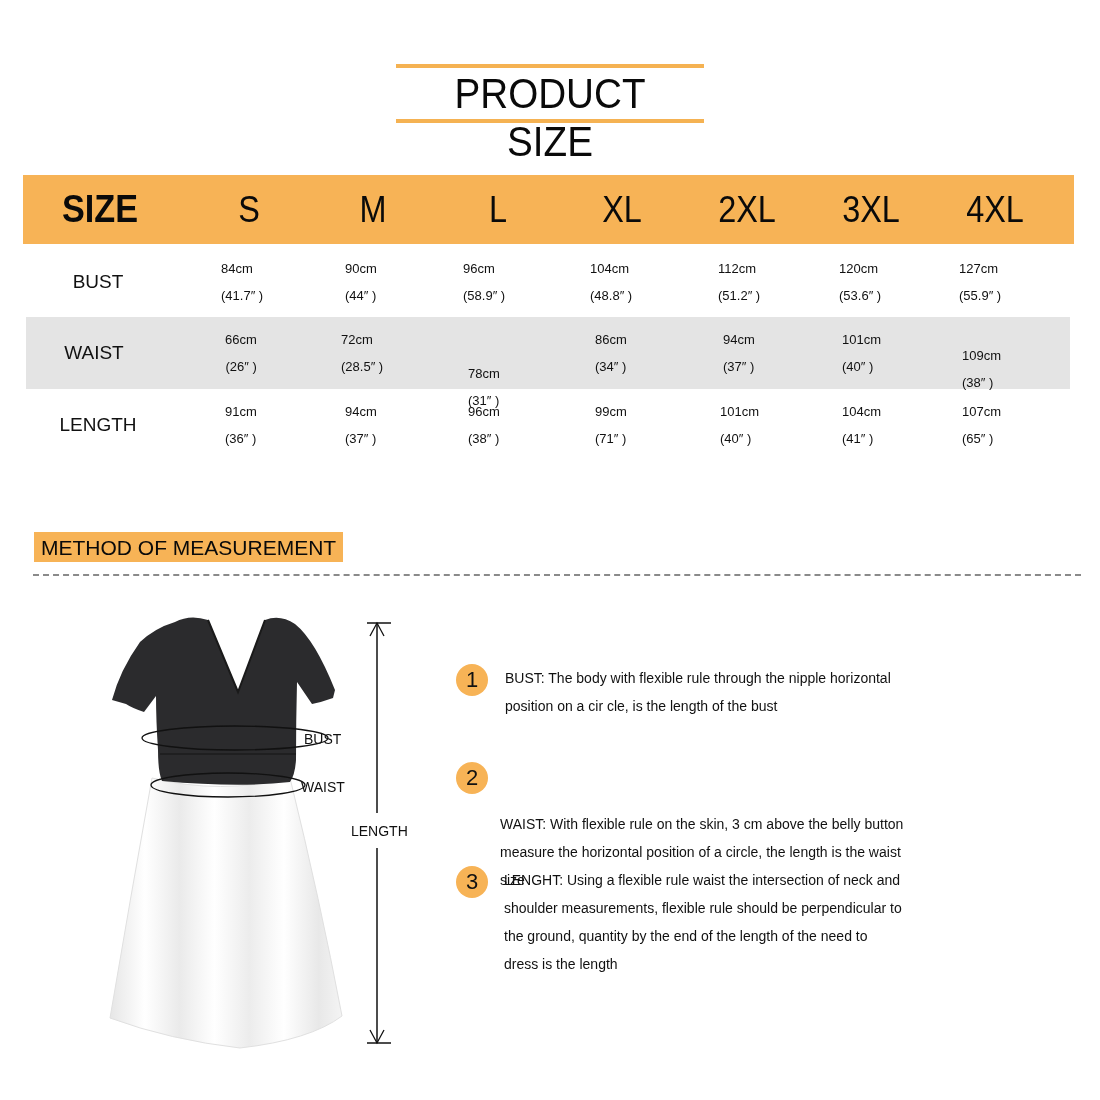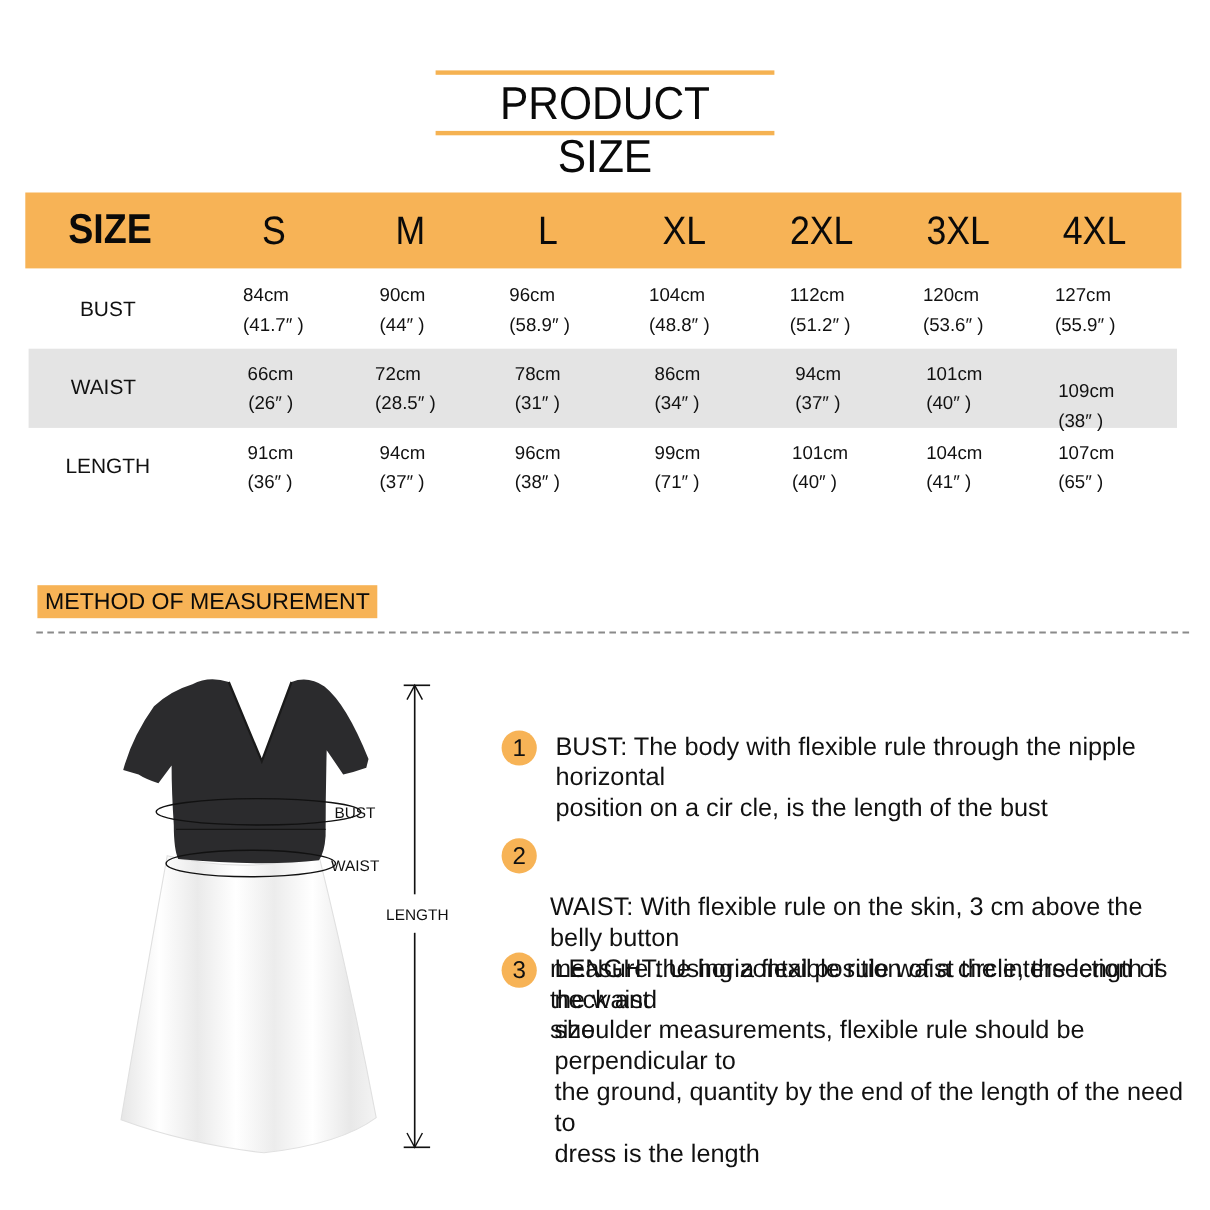--- a/index.html
+++ b/index.html
@@ -14,36 +14,36 @@
   .title-text { position: absolute; left: 0; top: 6px; width: 308px; text-align: center; font-size: 42px; line-height: 48px; letter-spacing: 0px; color: #0a0a0a; transform: scaleX(0.92); }
 
   
   .size-table { position: absolute; left: 23px; top: 175px; width: 1051px; }
   .size-header { position: relative; height: 69px; background: #f7b356; }
   .hcell { position: absolute; top: 0; height: 69px; line-height: 69px; font-size: 36px; text-align: center; color: #0a0a0a; transform: scaleX(0.9); }
   .hcell.label { font-size: 38px; font-weight: bold; }
   .row { position: absolute; left: 3px; width: 1044px; height: 72px; }
   .row.shaded { background: #e4e4e4; }
   .rlabel { position: absolute; top: 0; height: 72px; line-height: 72px; font-size: 19px; text-align: center; color: #111; }
-  .cell { position: absolute; top: 9px; font-size: 17px; line-height: 27px; color: #111; white-space: nowrap; }
+  .cell { position: absolute; top: 9px; font-size: 13px; line-height: 27px; color: #111; white-space: nowrap; }
   .cell span { display: block; }
 
   
   .method-label { position: absolute; left: 34px; top: 532px; height: 30px; padding: 0 7px; background: #f7b356; font-size: 21px; line-height: 31px; color: #0a0a0a; white-space: nowrap; }
   .dash-line { position: absolute; left: 33px; top: 574px; width: 1048px; height: 0; border-top: 2px dashed #8a8a8a; }
 
   
   .illustration { position: absolute; left: 90px; top: 600px; width: 340px; height: 460px; }
   .illustration svg { position: absolute; left: 0; top: 0; }
   .lbl { position: absolute; font-size: 14px; color: #111; white-space: nowrap; }
 
   
   .step { position: absolute; left: 456px; width: 620px; }
   .badge { position: absolute; left: 0; top: 0; width: 32px; height: 32px; border-radius: 50%; background: #f7b356; font-size: 22px; line-height: 32px; text-align: center; color: #111; }
-  .step-text { position: absolute; top: 0; font-size: 23px; line-height: 28px; color: #111; white-space: pre-line; }
+  .step-text { position: absolute; top: 0; font-size: 14px; line-height: 28px; color: #111; white-space: pre-line; }
 </style>
 </head>
 <body>
 
 <div class="title-wrap">
   <div class="title-bar top"></div>
   <div class="title-text">PRODUCT SIZE</div>
   <div class="title-bar bottom"></div>
 </div>
 
@@ -94,21 +94,21 @@
   <div class="row shaded" style="top:142px;">
     <div class="rlabel" style="left:18px;width:100px;">WAIST</div>
     <div class="cell" style="left:199px;text-align:right;">
         <span>66cm</span>
         <span>(26″ )</span>
       </div>
     <div class="cell" style="left:315px;">
         <span>72cm</span>
         <span>(28.5″ )</span>
       </div>
-    <div class="cell" style="left:442px;">
+    <div class="cell" style="left:442px;margin-top:34px;">
         <span>78cm</span>
         <span>(31″ )</span>
       </div>
     <div class="cell" style="left:569px;">
         <span>86cm</span>
         <span>(34″ )</span>
       </div>
     <div class="cell" style="left:697px;">
         <span>94cm</span>
         <span>(37″ )</span>

